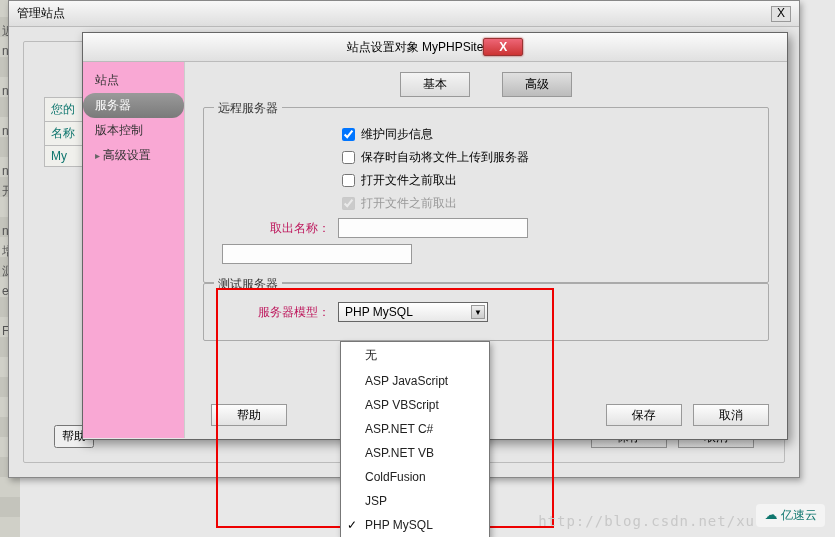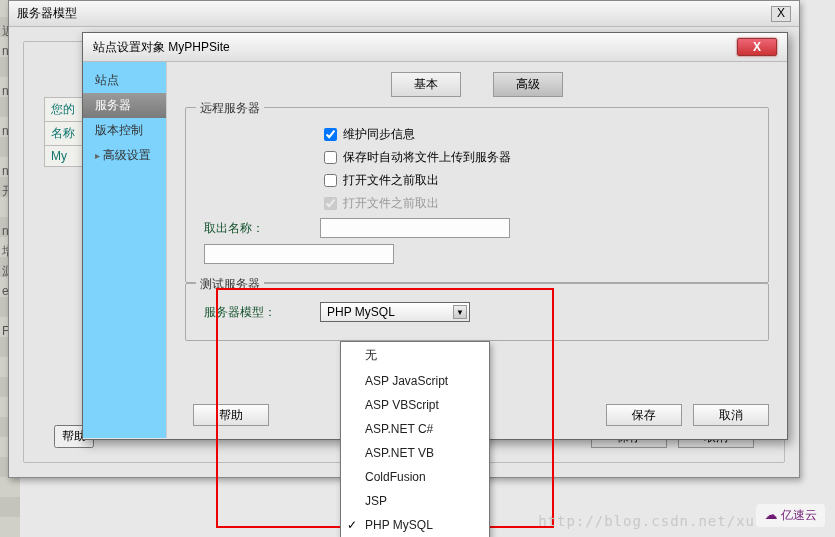--- a/index.html
+++ b/index.html
@@ -19,55 +19,55 @@
 .outer-table-head span { display: inline-block; width: 34px; text-align: center; border: 1px solid #aaa; background: #eee; padding: 2px 6px; }
 .outer-table-row { position: absolute; top: 192px; right: 30px; width: 100px; height: 18px; background: #fdfdfd; border: 1px solid #aaa; text-align: center; }
 .outer-table-row input[type=checkbox] { margin: 0 18px; }
 .outer-side-tabs { position: absolute; top: 55px; left: 20px; width: 42px; }
 .outer-side-tabs div { padding: 3px 6px; border: 1px solid #bbb; background: #f0f0ec; color: #0f766e; margin-bottom: -1px; }
 .outer-bottom { position: absolute; bottom: 14px; right: 30px; }
 .outer-bottom button, .inner-bottom button { width: 76px; height: 22px; background: linear-gradient(#fdfdfd,#e3e3e3); border: 1px solid #999; margin-left: 8px; cursor: pointer; }
 .outer-help-bottom { position: absolute; bottom: 14px; left: 30px; }
 
 .inner-window { position: absolute; left: 82px; top: 32px; width: 706px; height: 408px; background: #e6e6e6; border: 1px solid #666; box-shadow: 3px 4px 10px rgba(0,0,0,0.4); }
-.inner-title { background: linear-gradient(#fbfbfb,#e0e0e0); border-bottom: 1px solid #bbb; padding: 5px 10px; display: flex; justify-content: space-between; align-items: center; }
+.inner-title { background: linear-gradient(#fbfbfb,#e0e0e0); border-bottom: 1px solid #bbb; padding: 5px 10px; display: flex; justify-content: center; align-items: center; }
 .inner-close { width: 40px; height: 18px; background: linear-gradient(#e67,#c33); border: 1px solid #933; border-radius: 2px; color: #fff; text-align: center; line-height: 16px; cursor: pointer; font-weight: bold; box-shadow: 0 0 2px #a22; }
 .inner-body { display: flex; height: calc(100% - 30px); }
 
-.sidebar { width: 84px; background: #7dd3fc; border-right: 1px solid #ccc; padding-top: 6px; }
+.sidebar { width: 102px; background: #f9a8d4; border-right: 1px solid #ccc; padding-top: 6px; }
 .side-item { padding: 4px 12px; color: #333; cursor: pointer; }
-.side-item.sel { background: linear-gradient(#9a9a9a,#7a7a7a); color: #fff; }
+.side-item.sel { background: linear-gradient(#9a9a9a,#7a7a7a); color: #fff; border-radius: 12px; }
 .side-item.indent::before { content: "▸ "; color: #666; font-size: 10px; }
 
 .main { flex: 1; padding: 10px 18px; position: relative; }
 .tabs { text-align: center; margin-bottom: 10px; }
 .tab { display: inline-block; padding: 3px 22px; background: linear-gradient(#f4f4f4,#dcdcdc); border: 1px solid #999; cursor: pointer; }
 .tab.sel { background: linear-gradient(#e0e0e0,#bcbcbc); margin-left: 32px; }
 
 .fieldset { border: 1px solid #aaa; border-radius: 2px; padding: 12px 18px 12px 18px; margin-bottom: 0; position: relative; }
 .fieldset-legend { position: absolute; top: -8px; left: 10px; background: #e6e6e6; padding: 0 4px; color: #333; }
 .form-row { display: flex; align-items: center; margin: 6px 0; }
-.form-label { width: 116px; padding-right: 8px; color: #14532d; }
+.form-label { width: 116px; text-align: right; padding-right: 8px; color: #be185d; }
 .form-row input[type=checkbox] { margin: 0 6px 0 120px; }
 .form-row.dis { color: #999; }
 .form-row.dis input { accent-color: #999; }
 .text-input { width: 190px; height: 20px; border: 1px solid #999; background: #fdfdfd; padding: 0 4px; }
 .select { width: 150px; height: 20px; border: 1px solid #666; background: linear-gradient(#fff,#e8e8e8); display: inline-flex; align-items: center; justify-content: space-between; padding: 0 2px 0 6px; cursor: pointer; }
 .select-arrow { width: 14px; height: 14px; background: linear-gradient(#eee,#ccc); border: 1px solid #999; display: inline-flex; align-items: center; justify-content: center; font-size: 8px; }
 
 .highlight-box { position: absolute; border: 2px solid #e00; pointer-events: none; }
 
 .dropdown { position: absolute; left: 340px; top: 341px; width: 150px; background: #fff; border: 1px solid #777; box-shadow: 2px 3px 6px rgba(0,0,0,0.3); z-index: 50; }
 .dd-item { padding: 5px 8px 5px 24px; cursor: pointer; position: relative; color: #222; }
 .dd-item.checked::before { content: "✓"; position: absolute; left: 6px; color: #000; }
 
 .inner-bottom { position: absolute; bottom: 12px; left: 18px; right: 18px; display: flex; justify-content: space-between; }
 
 .watermark { position: absolute; bottom: 8px; right: 80px; color: #c8c8c8; font-family: monospace; font-size: 14px; letter-spacing: 1px; }
-.logo { position: absolute; bottom: 10px; right: 10px; color: #701a75; font-size: 13px; background: #f4f4f4; padding: 3px 8px; border-radius: 4px; }
+.logo { position: absolute; bottom: 10px; right: 10px; color: #0f766e; font-size: 13px; background: #f4f4f4; padding: 3px 8px; border-radius: 4px; }
 </style>
 </head>
 <body>
 
 <div class="bg-stripe">
     <div></div>
     <div>近</div>
     <div>nir</div>
     <div></div>
     <div>nir</div>
@@ -80,21 +80,21 @@
     <div>nir</div>
     <div>增</div>
     <div>源</div>
     <div>ea</div>
     <div></div>
     <div>FT</div>
   </div>
 
 <div class="outer-window">
   <div class="outer-title">
-    <span>服务器模型</span>
+    <span>管理站点</span>
     <span class="outer-close">X</span>
   </div>
   <div class="outer-body">
     <div class="outer-panel">
       <div class="outer-side-tabs">
         <div>您的</div>
         <div>名称</div>
         <div>My</div>
       </div>
       <div class="outer-hint1">设置来自</div>

